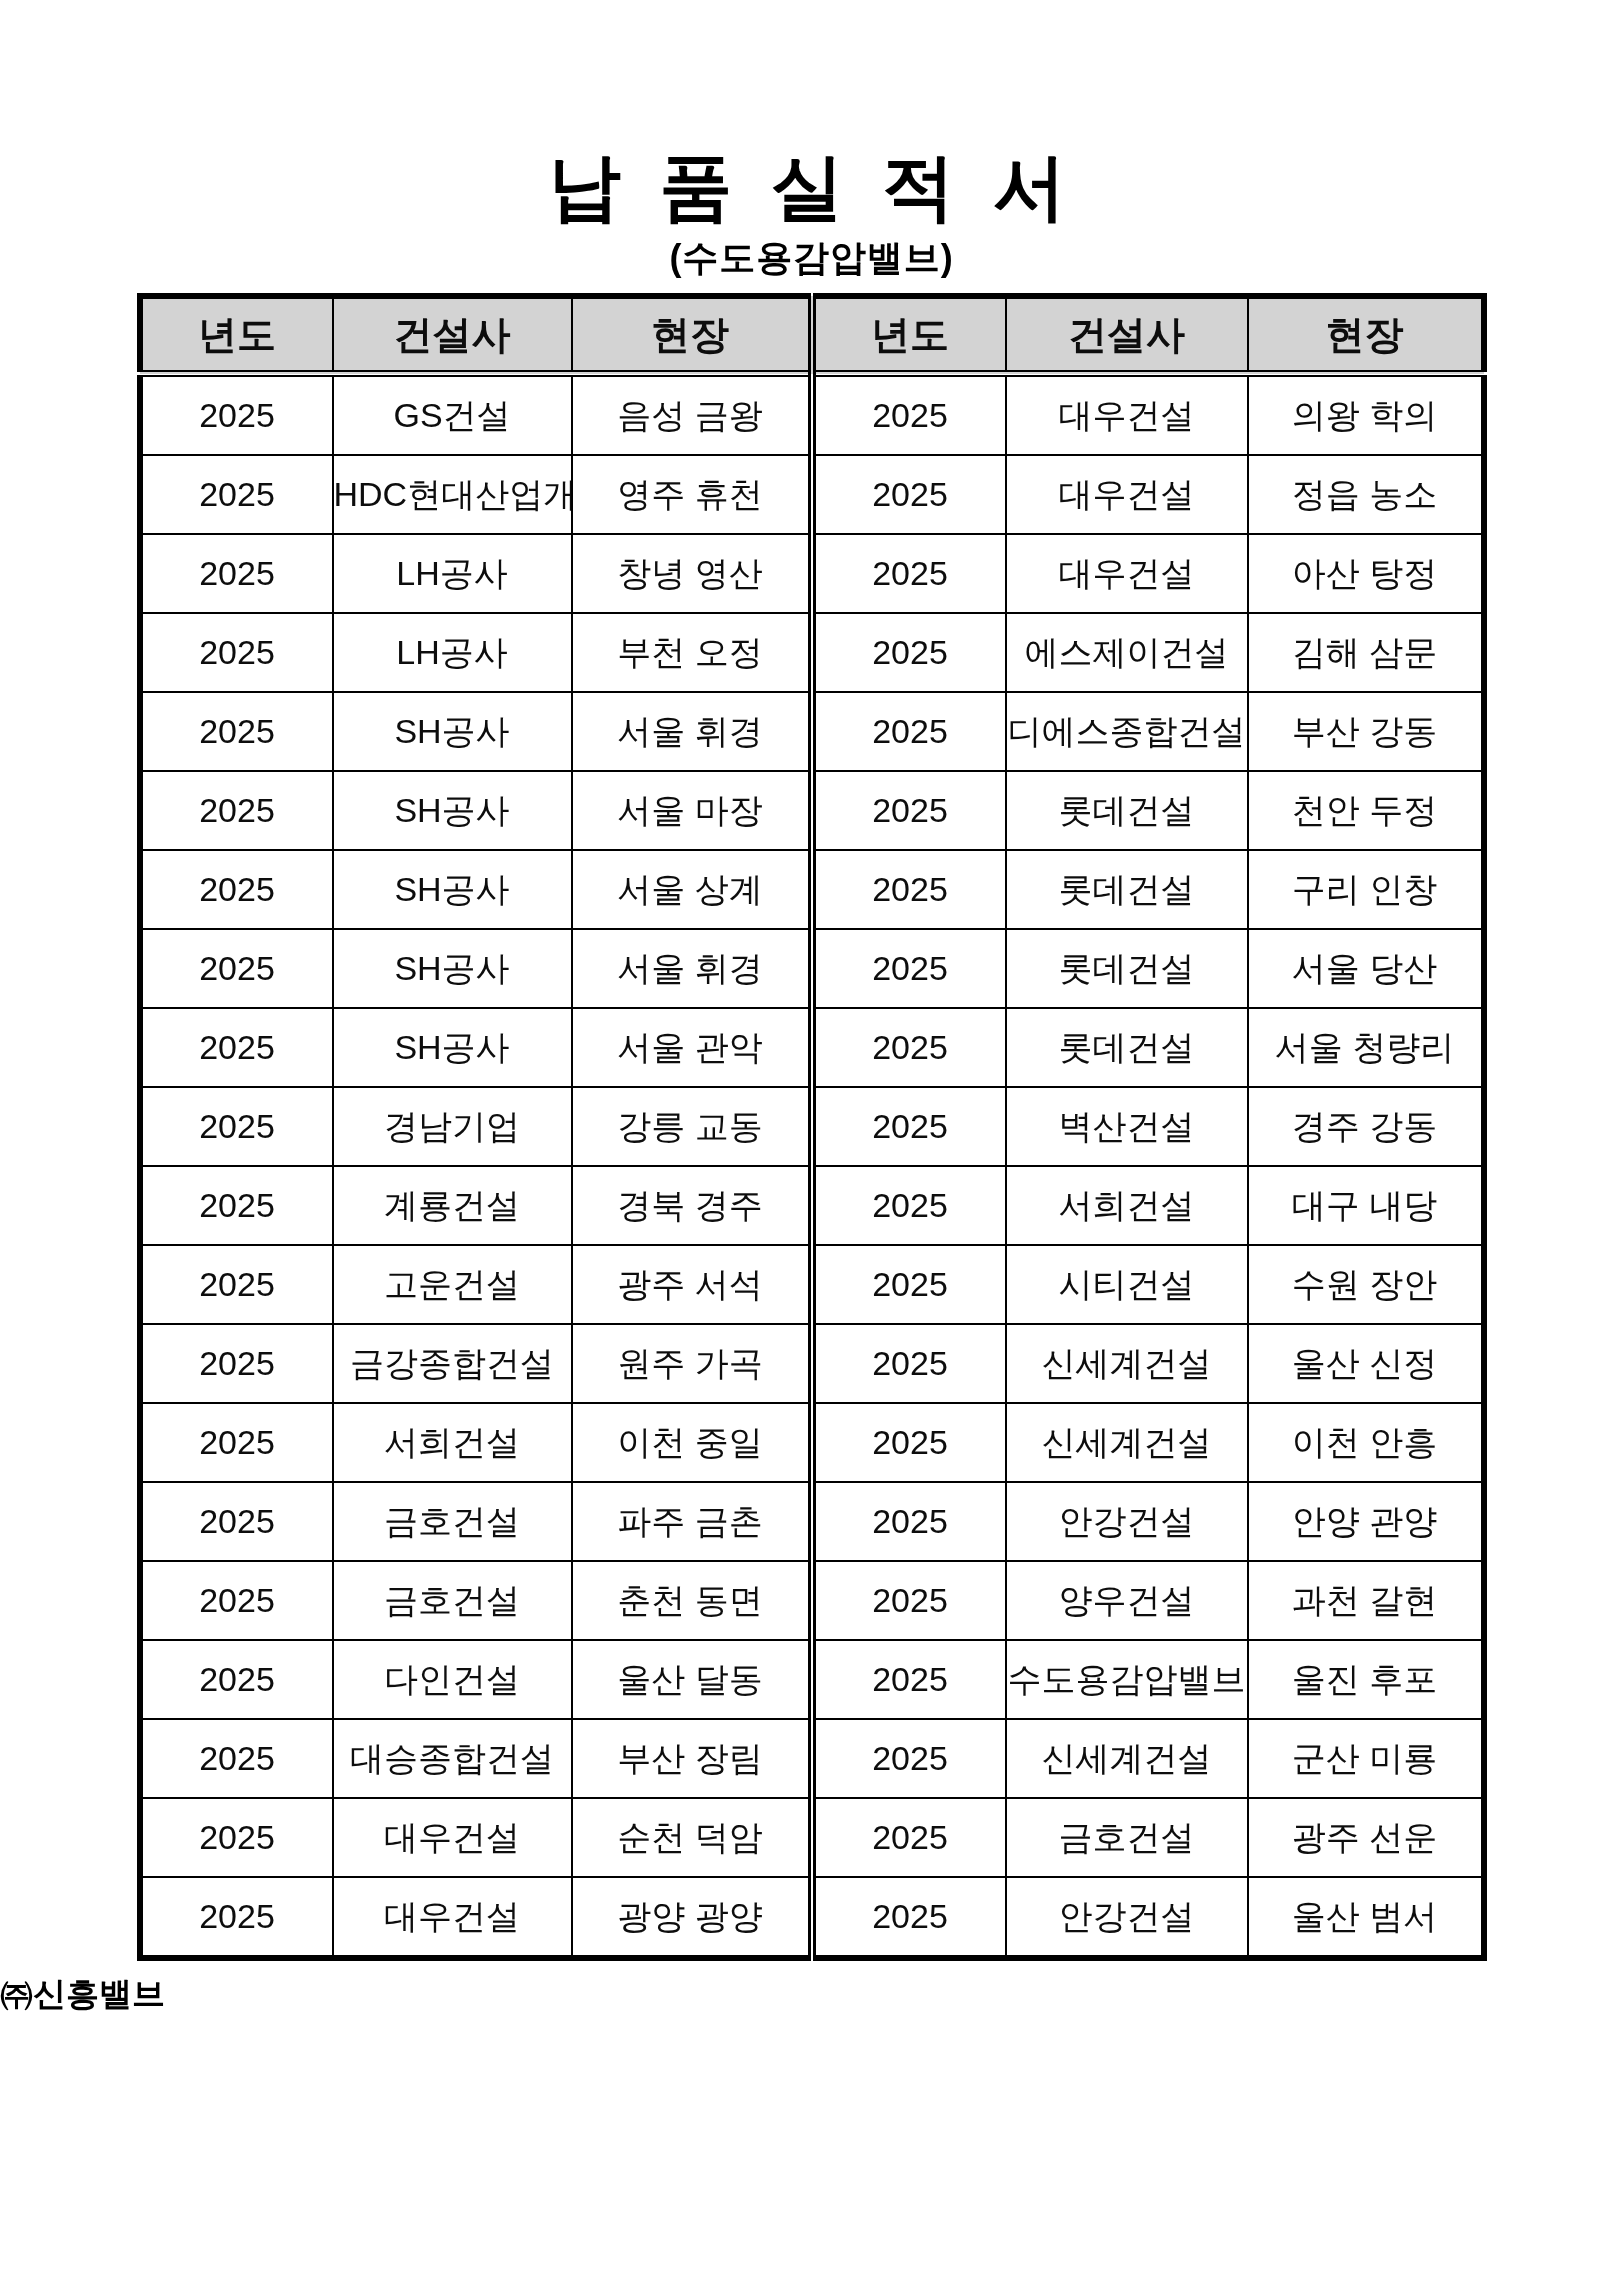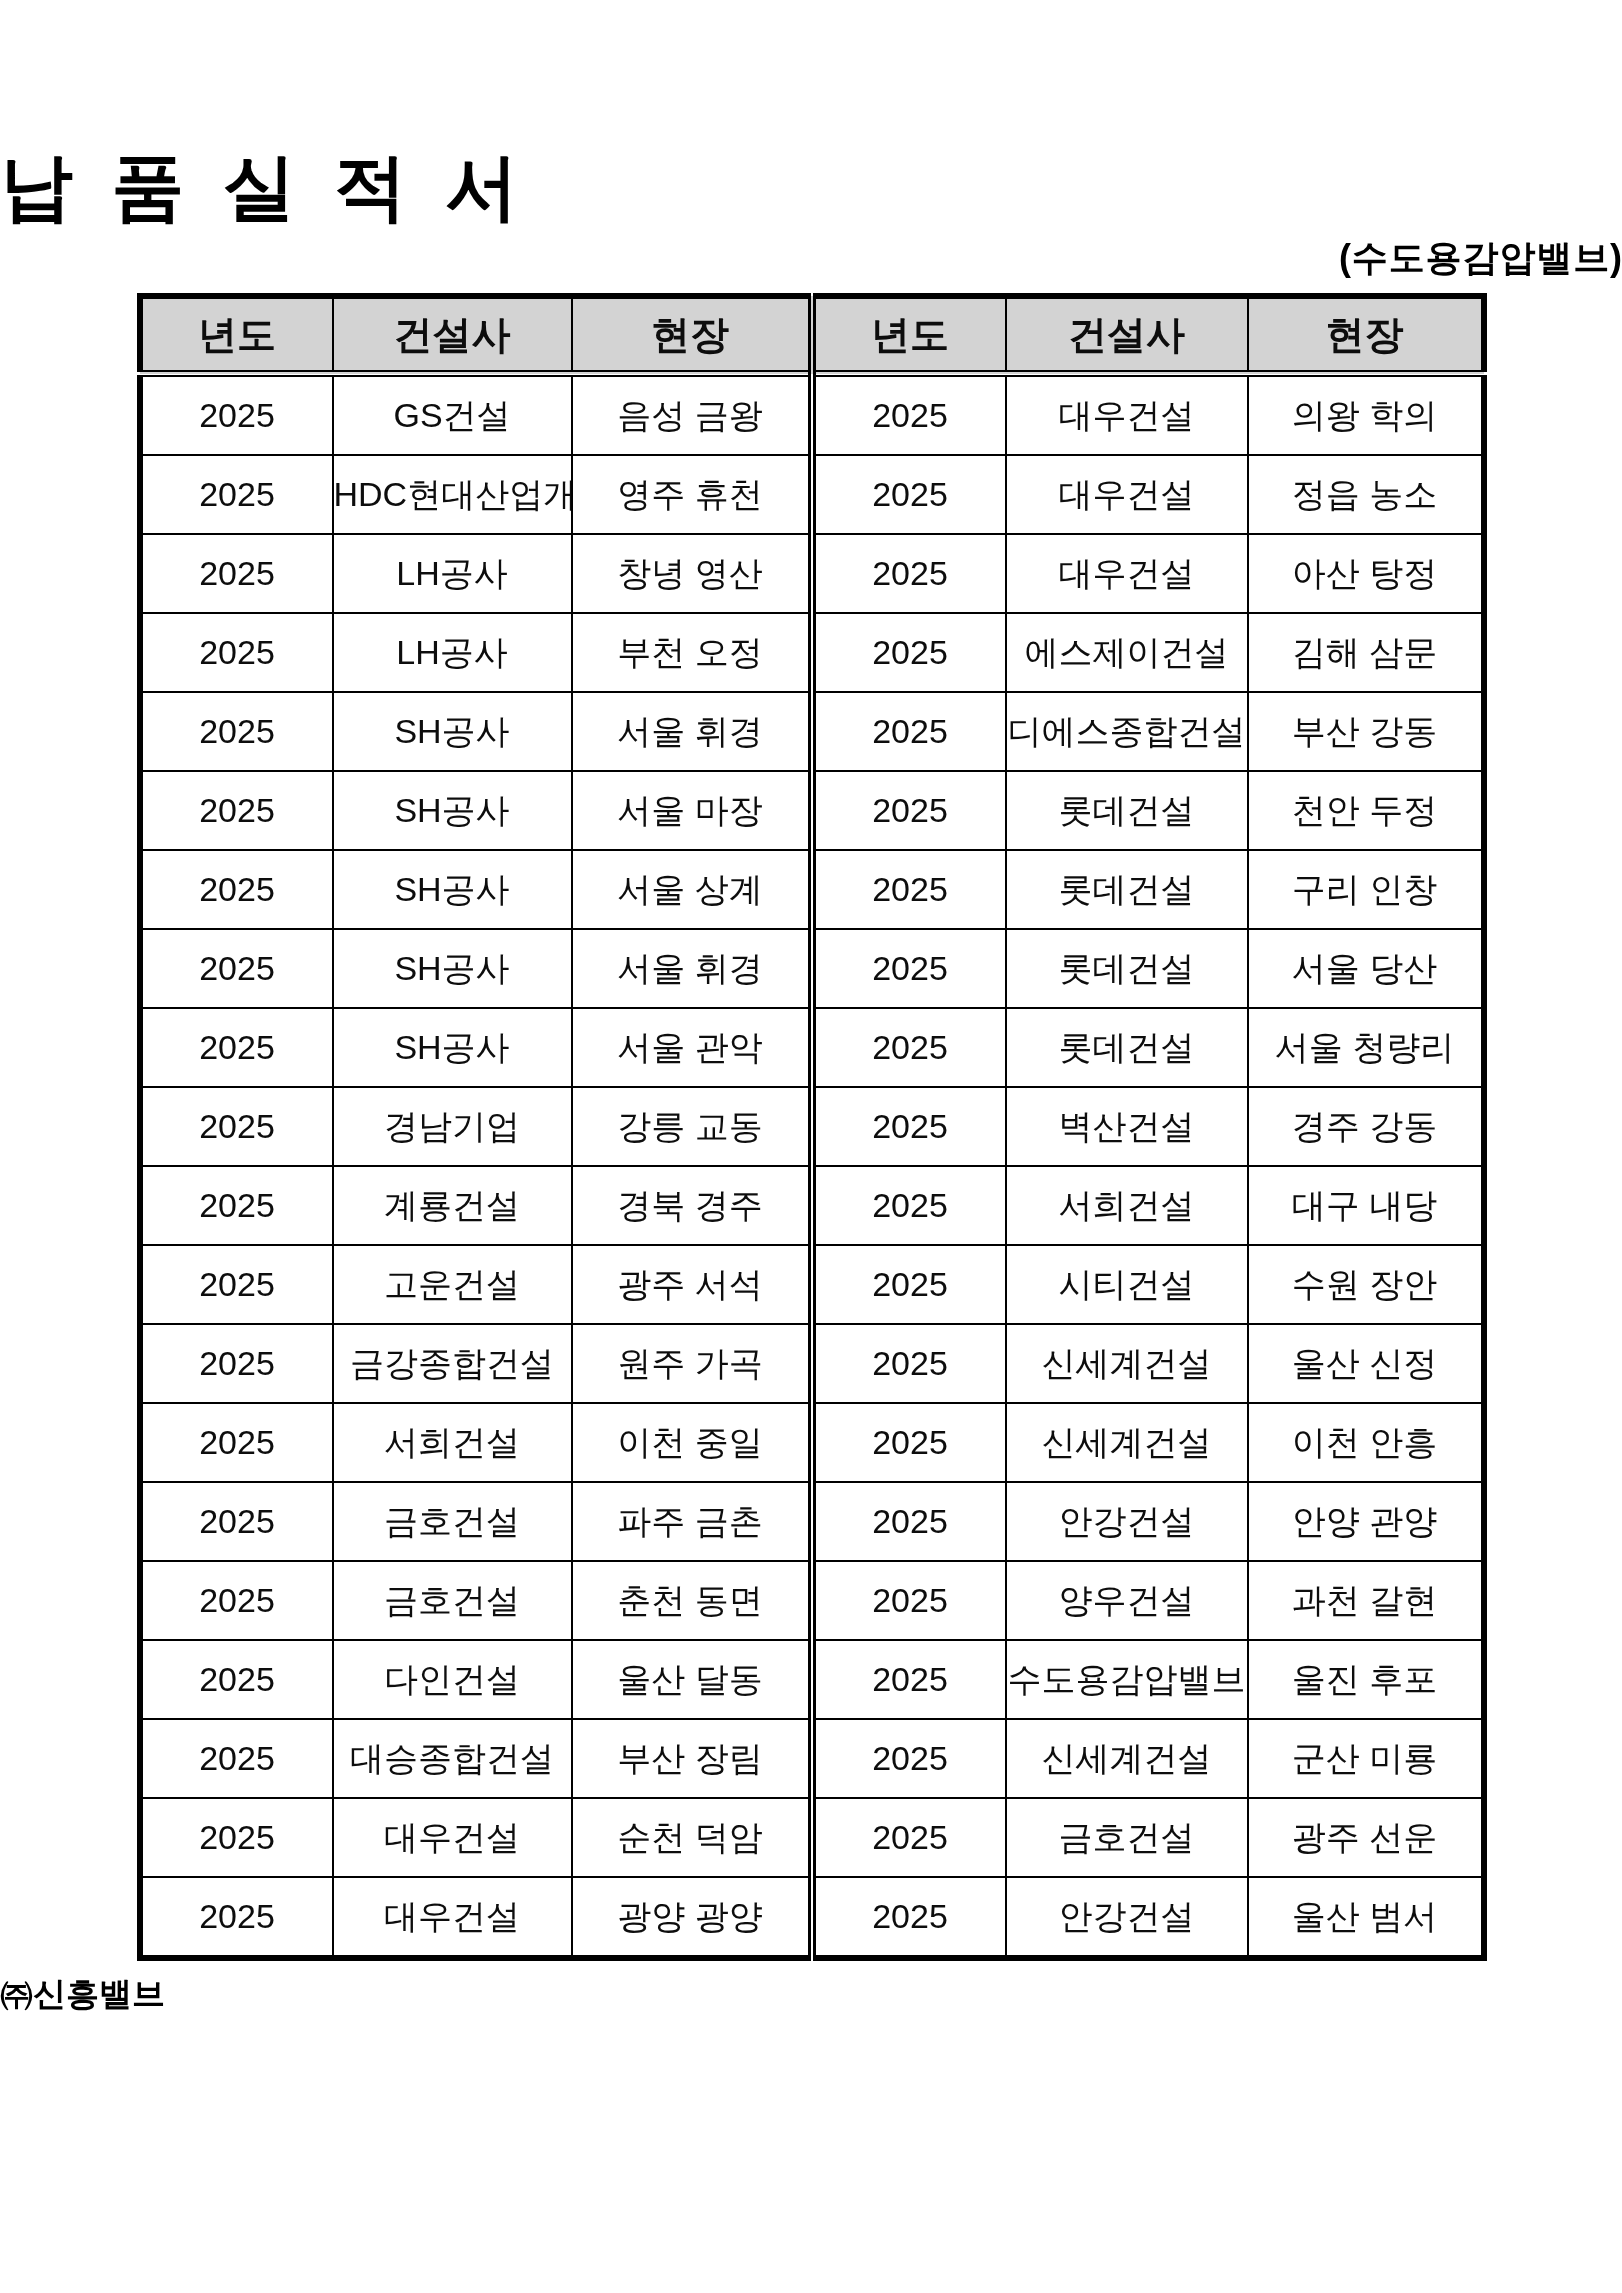--- a/index.html
+++ b/index.html
@@ -15,29 +15,30 @@
     -webkit-font-smoothing: antialiased;
   }
   .page {
     width: 1623px;
     height: 2294px;
     overflow: hidden;
   }
   .doc-title {
     margin: 0;
     padding-top: 145px;
+    text-align: center;
     font-size: 73px;
     font-weight: 700;
     letter-spacing: 9px;
     line-height: 1.15;
     color: #000;
   }
   .doc-subtitle {
     margin: 5.5px 0 0 0;
-    text-align: right;
+    text-align: center;
     font-size: 36px;
     font-weight: 700;
     letter-spacing: 0.9px;
     color: #000;
   }
   table.delivery {
     border-collapse: collapse;
     table-layout: fixed;
     width: 1344px;
     margin: 10px auto 0 auto;

